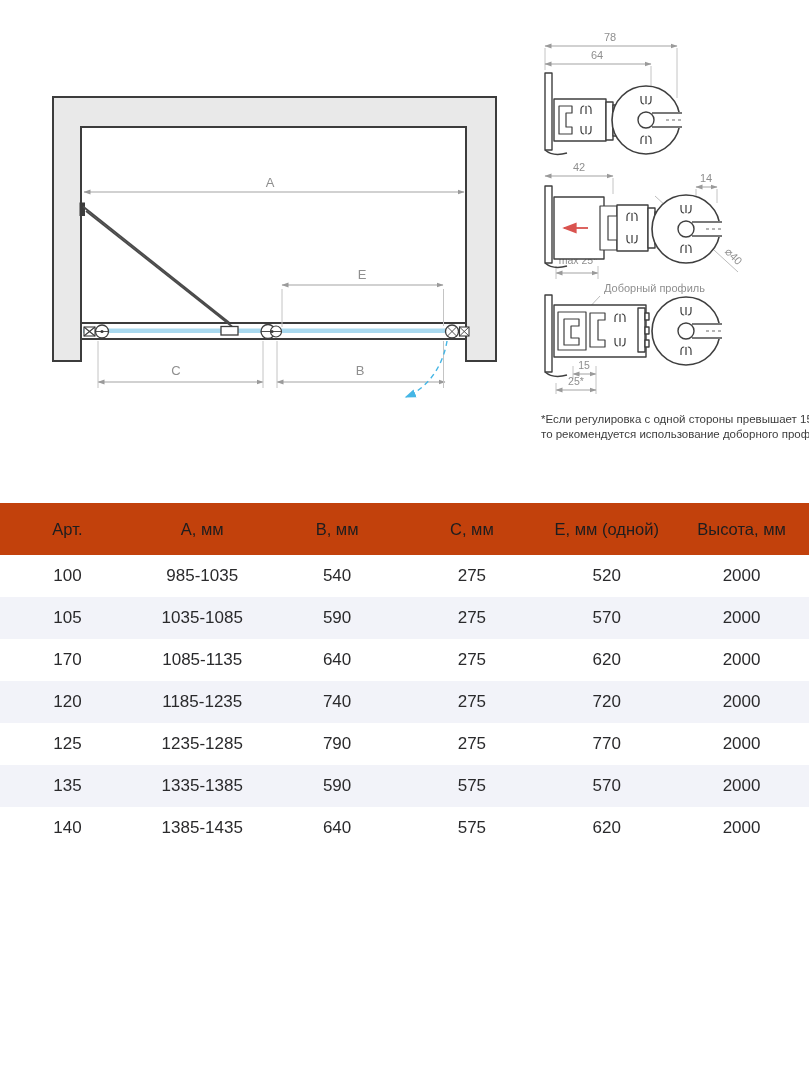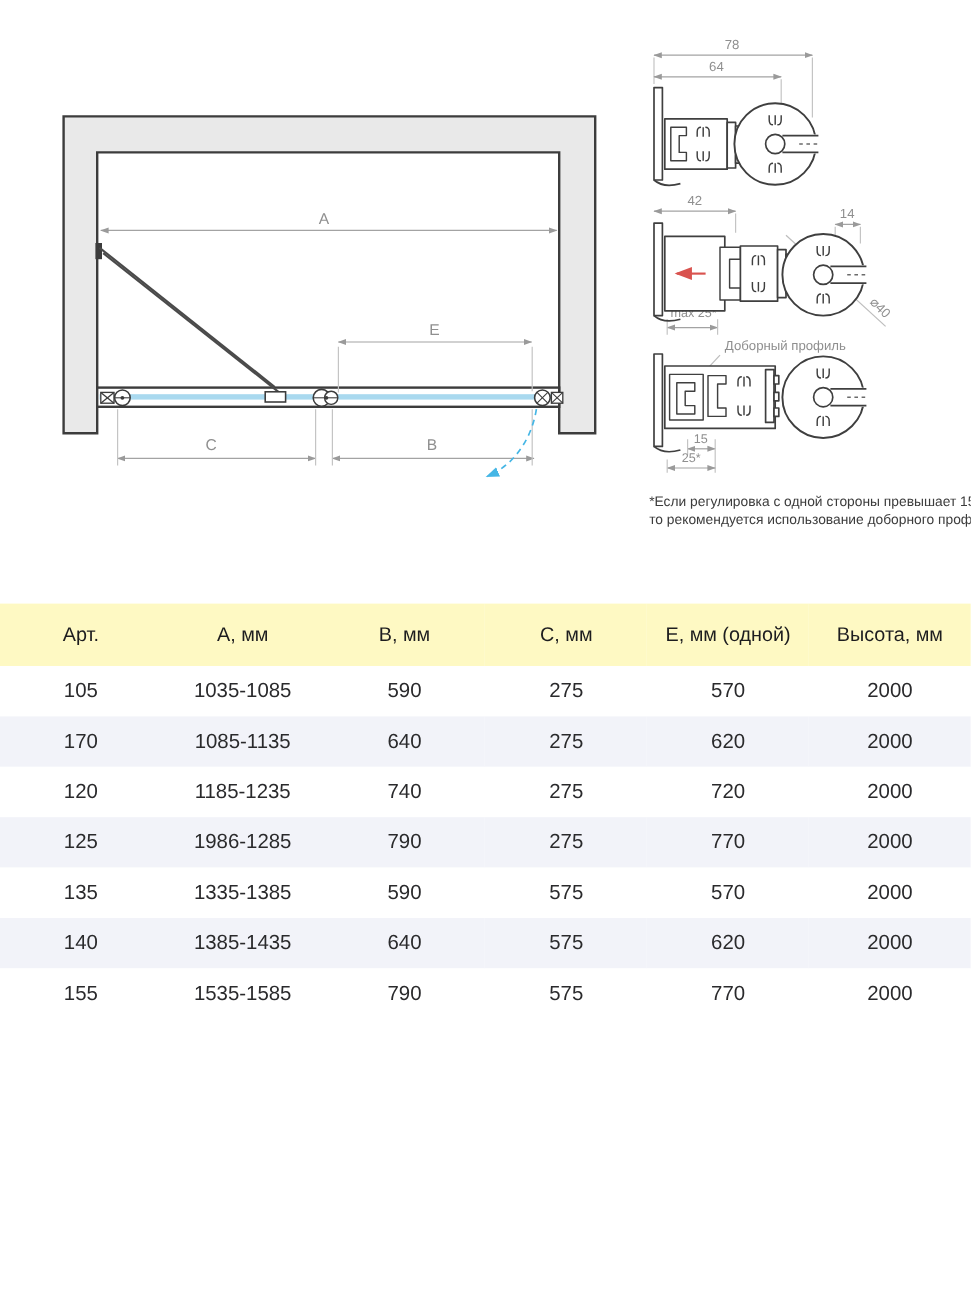--- a/index.html
+++ b/index.html
@@ -1,21 +1,21 @@
 <!DOCTYPE html>
 <html><head>
 <meta charset="utf-8">
 <style>
   html,body{margin:0;padding:0;background:#fff;}
   body{width:809px;height:1090px;position:relative;font-family:"Liberation Sans",sans-serif;overflow:hidden;}
   .drawing-area{position:absolute;left:0;top:0;width:809px;height:470px;}
   .note{position:absolute;left:541px;top:412px;width:268px;font-size:11.5px;line-height:15px;color:#3c3c3c;white-space:nowrap;}
   .size-table-wrap{position:absolute;left:0;top:503px;width:809px;}
   table{border-collapse:collapse;width:100%;table-layout:fixed;}
-  thead th{height:50px;background:#fef9c3;font-weight:500;font-size:16.5px;color:#1d1d1f;text-align:center;vertical-align:middle;}
+  thead th{height:50px;background:#c2410c;font-weight:500;font-size:16.5px;color:#1d1d1f;text-align:center;vertical-align:middle;}
   tbody td{height:40px;font-size:17px;color:#2a2a2c;text-align:center;vertical-align:middle;}
   tbody tr:nth-child(even){background:#f2f3f9;}
   tbody tr:nth-child(odd){background:#ffffff;}
   svg text{font-family:"Liberation Sans",sans-serif;}
   .dim-label{fill:#8f8f8f;font-size:13px;}
   .dim-label-sm{fill:#8f8f8f;font-size:11px;}
   .dim-label-xs{fill:#8f8f8f;font-size:10.5px;}
 </style>
 </head>
 <body>
@@ -244,20 +244,28 @@
         <th>Арт.</th>
         <th>А, мм</th>
         <th>В, мм</th>
         <th>С, мм</th>
         <th>Е, мм (одной)</th>
         <th>Высота, мм</th>
       </tr>
     </thead>
     <tbody>
         <tr>
+          <td>100</td>
+          <td>985-1035</td>
+          <td>540</td>
+          <td>275</td>
+          <td>520</td>
+          <td>2000</td>
+        </tr>
+        <tr>
           <td>105</td>
           <td>1035-1085</td>
           <td>590</td>
           <td>275</td>
           <td>570</td>
           <td>2000</td>
         </tr>
         <tr>
           <td>170</td>
           <td>1085-1135</td>
@@ -269,21 +277,21 @@
         <tr>
           <td>120</td>
           <td>1185-1235</td>
           <td>740</td>
           <td>275</td>
           <td>720</td>
           <td>2000</td>
         </tr>
         <tr>
           <td>125</td>
-          <td>1986-1285</td>
+          <td>1235-1285</td>
           <td>790</td>
           <td>275</td>
           <td>770</td>
           <td>2000</td>
         </tr>
         <tr>
           <td>135</td>
           <td>1335-1385</td>
           <td>590</td>
           <td>575</td>
@@ -291,23 +299,15 @@
           <td>2000</td>
         </tr>
         <tr>
           <td>140</td>
           <td>1385-1435</td>
           <td>640</td>
           <td>575</td>
           <td>620</td>
           <td>2000</td>
         </tr>
-        <tr>
-          <td>155</td>
-          <td>1535-1585</td>
-          <td>790</td>
-          <td>575</td>
-          <td>770</td>
-          <td>2000</td>
-        </tr>
       </tbody>
   </table>
 </div>
 
 </body></html>

